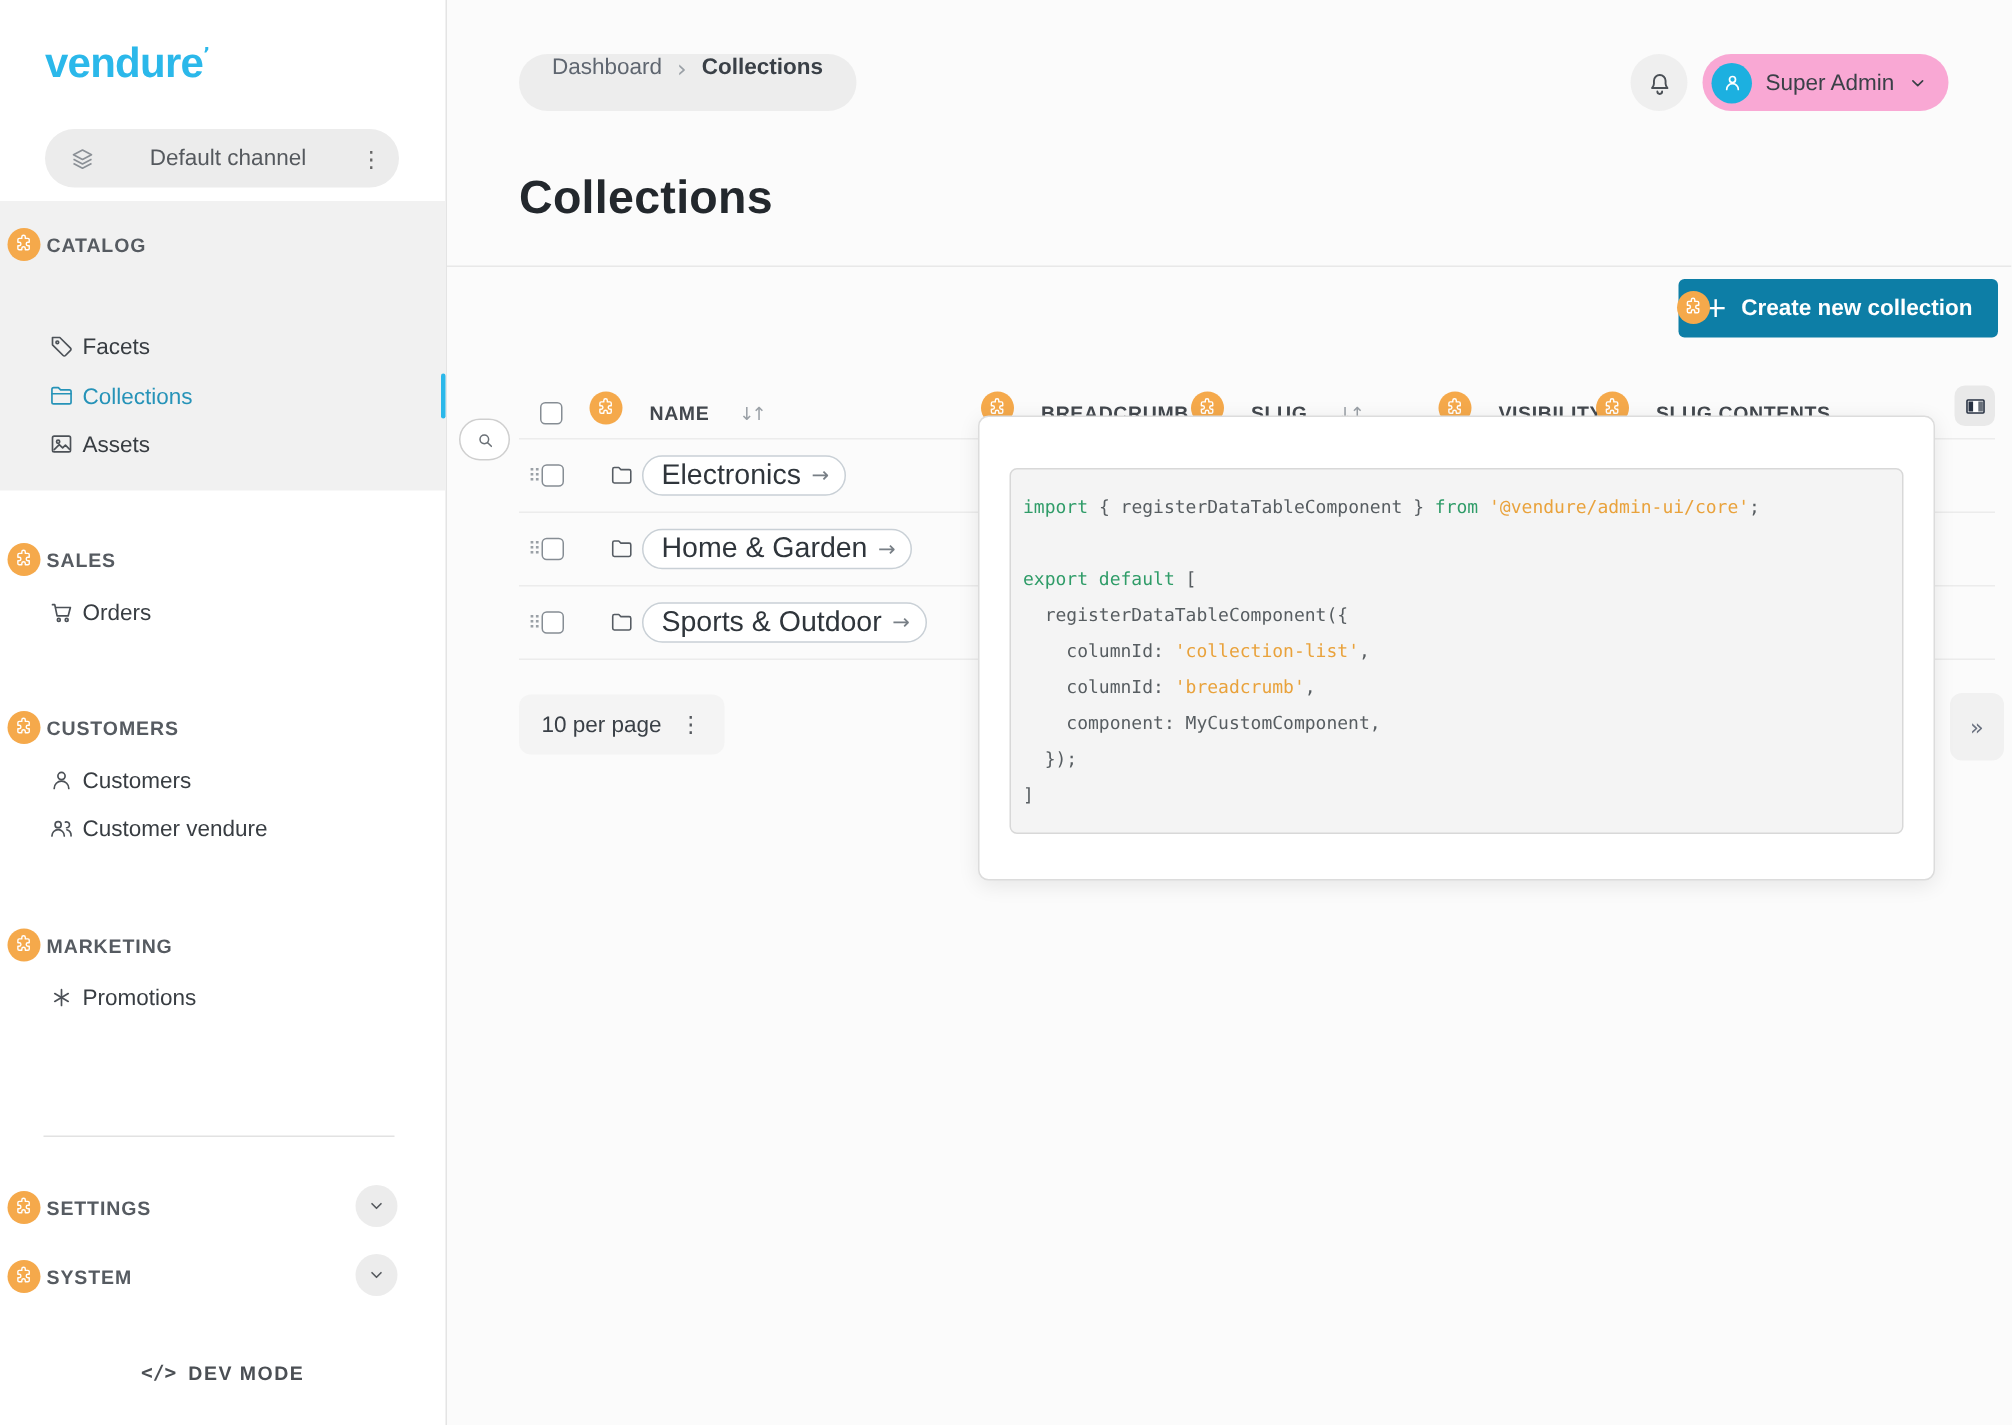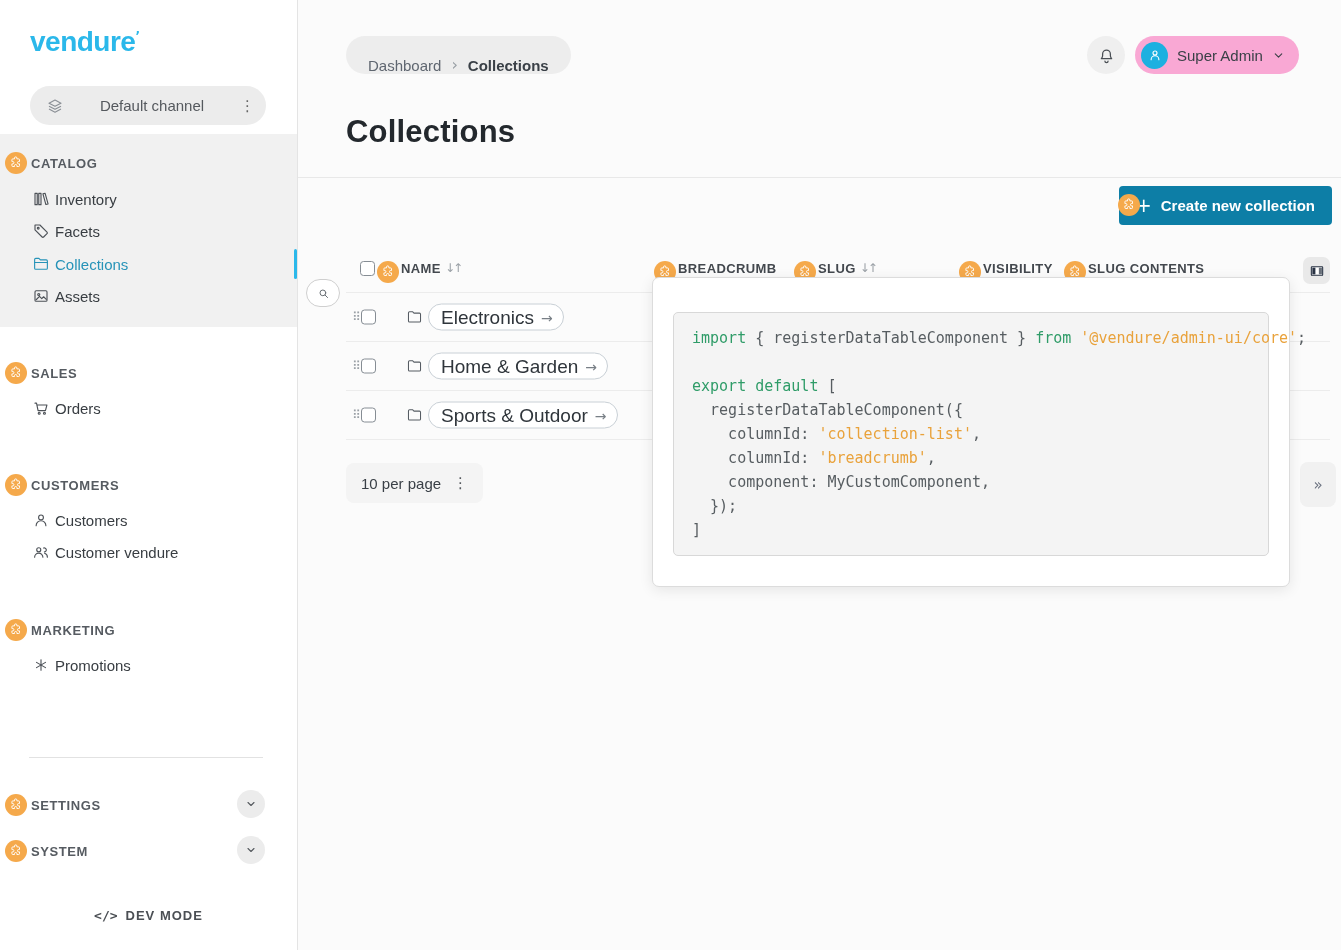--- a/index.html
+++ b/index.html
@@ -34,21 +34,21 @@
   .collapse-btn { position:absolute; left:237px; width:28px; height:28px; border-radius:50%; background:#ececec; display:flex; align-items:center; justify-content:center; cursor:pointer; }
   .collapse-btn svg { width:12px; height:12px; stroke:#55595e; stroke-width:2.2; fill:none; stroke-linecap:round; stroke-linejoin:round; }
 
   .dev-mode { position:absolute; left:0; top:908px; width:100%; display:flex; align-items:center; justify-content:center; gap:8px; color:#4b4f54; cursor:pointer; }
   .dev-icon { font-family:"DejaVu Sans Mono", monospace; font-size:13px; font-weight:700; }
   .dev-label { font-size:13px; font-weight:700; letter-spacing:1px; }
 
   
   .main { position:relative; flex:1; height:950px; background:#fbfbfb; }
 
-  .breadcrumb { position:absolute; left:48px; top:36px; height:38px; background:#ededed; border-radius:19px; display:flex; align-items:flex-end; padding:0 22px; gap:10px; }
+  .breadcrumb { position:absolute; left:48px; top:36px; height:38px; background:#ededed; border-radius:19px; display:flex; align-items:flex-start; padding:0 22px; gap:10px; }
   .bc-link { font-size:15px; color:#5f6670; cursor:pointer; }
   .bc-sep { font-size:16px; color:#9aa0a6; }
   .bc-current { font-size:15px; font-weight:700; color:#3a4047; }
 
   .bell-btn { position:absolute; left:789px; top:36px; width:38px; height:38px; border-radius:50%; background:#efefef; display:flex; align-items:center; justify-content:center; cursor:pointer; }
   .bell-btn svg { width:19px; height:19px; stroke:#4a4f55; fill:none; stroke-width:1.6; stroke-linejoin:round; stroke-linecap:round; }
   .user-pill { position:absolute; left:837px; top:36px; height:38px; background:#f9a8d4; border-radius:19px; display:flex; align-items:center; padding:0 14px 0 6px; gap:9px; cursor:pointer; }
   .avatar { width:27px; height:27px; border-radius:50%; background:#1cb0e0; display:flex; align-items:center; justify-content:center; }
   .avatar svg { width:16px; height:16px; stroke:#fff; fill:none; stroke-width:1.7; stroke-linecap:round; }
   .user-name { font-size:15px; color:#3a4047; }
@@ -57,21 +57,21 @@
   .page-title { position:absolute; left:48px; top:114px; font-size:31px; font-weight:700; color:#23282d; letter-spacing:0.2px; }
   .main-divider { position:absolute; left:0; right:0; top:177px; height:1px; background:#e8e8e8; }
 
   .create-btn { position:absolute; right:9px; top:186px; height:39px; background:#0d7ea6; border:none; border-radius:4px; color:#fff; font-size:15px; font-weight:700; font-family:"Liberation Sans", sans-serif; display:flex; align-items:center; gap:9px; padding:0 17px; cursor:pointer; }
   .create-plus { font-size:19px; font-weight:400; line-height:1; }
   .create-badge { position:absolute; left:820px; top:194px; z-index:3; }
 
   
   .table { position:absolute; left:48px; right:11px; top:253px; }
   .thead { position:relative; height:40px; border-bottom:1px solid #ececec; }
-  .hgroup { position:absolute; top:8px; display:flex; align-items:flex-start; gap:2px; }
+  .hgroup { position:absolute; top:8px; display:flex; align-items:flex-end; gap:18px; }
   .hlabel { font-size:13px; font-weight:700; color:#43484e; letter-spacing:0.4px; }
   .sort { font-size:12px; color:#9aa0a6; letter-spacing:-2px; margin-left:2px; }
   .cb { width:15px; height:15px; border:1.5px solid #868d94; border-radius:3.5px; background:#fff; display:inline-block; cursor:pointer; }
   .cols-btn { position:absolute; right:0; top:4px; width:27px; height:27px; border-radius:7px; background:#e9e9e9; display:flex; align-items:center; justify-content:center; cursor:pointer; }
 
   .trow { position:relative; height:49px; border-bottom:1px solid #ececec; }
   .trow .drag { position:absolute; left:6px; top:50%; transform:translateY(-50%); font-size:12px; color:#9aa0a6; cursor:grab; }
   .trow .cb { position:absolute; left:15px; top:50%; transform:translateY(-50%); }
   .row-folder { position:absolute; left:60px; top:50%; transform:translateY(-50%); width:17px; height:17px; stroke:#565c63; fill:none; stroke-width:1.5; stroke-linejoin:round; }
   .chip { position:absolute; left:82px; top:50%; transform:translateY(-50%); display:inline-flex; align-items:center; height:27px; border:1px solid #c9d0d6; border-radius:14px; padding:0 10px 0 12px; gap:7px; background:#fff; cursor:pointer; }
@@ -81,21 +81,21 @@
   .search-pill { position:absolute; left:-40px; top:26px; width:34px; height:28px; border:1px solid #cfcfcf; border-radius:14px; background:#fff; display:flex; align-items:center; justify-content:center; cursor:pointer; z-index:1; }
   .search-pill svg { width:15px; height:15px; stroke:#6a7076; fill:none; stroke-width:1.6; stroke-linecap:round; }
 
   .perpage-btn { position:absolute; left:48px; top:463px; height:40px; background:#f4f4f4; border-radius:8px; display:flex; align-items:center; gap:12px; padding:0 15px; cursor:pointer; }
   .perpage-label { font-size:15px; color:#3a4047; }
   .perpage-kebab { font-size:15px; color:#55595e; }
   .next-btn { position:absolute; left:1002px; top:462px; width:36px; height:45px; background:#f1f1f1; border-radius:8px; display:flex; align-items:center; justify-content:center; font-size:15px; color:#6b7280; cursor:pointer; }
 
   
   .popover { position:absolute; left:354px; top:277px; width:638px; background:#fff; border:1px solid #dcdcdc; border-radius:7px; box-shadow:0 3px 14px rgba(0,0,0,0.09); padding:34px 20px 30px; z-index:5; }
-  .code-block { background:#f4f4f4; border:1px solid #d8d8d8; border-radius:5px; padding:13px 18px; font-family:"DejaVu Sans Mono", monospace; font-size:15px; line-height:24px; color:#575d61; }
+  .code-block { background:#f4f4f4; border:1px solid #d8d8d8; border-radius:5px; padding:13px 8px; font-family:"DejaVu Sans Mono", monospace; font-size:12px; line-height:24px; color:#575d61; }
   .code-line { white-space:pre; }
   .tok-k { color:#2f9c68; }
   .tok-s { color:#e9a23b; }
   .tok-p { color:#575d61; }
 
   .badge svg { width:14px; height:14px; stroke:#fff; fill:none; stroke-width:1.6; stroke-linejoin:round; }
 </style>
 </head>
 <body>
 
@@ -117,28 +117,20 @@
   <div class="catalog-panel"></div>
   <div class="active-bar"></div>
 
   <div class="sec-header" style="top:151px; width:100%;">
     <span class="badge">
         <svg viewBox="0 0 24 24">
           <path d="M9.5 3.5a2 2 0 0 1 4 0V5h3a1.5 1.5 0 0 1 1.5 1.5v3h-1.5a2 2 0 0 0 0 4H18v3a1.5 1.5 0 0 1-1.5 1.5h-3v-1.5a2 2 0 0 0-4 0V18h-3A1.5 1.5 0 0 1 5 16.5v-3h1.5a2 2 0 0 0 0-4H5v-3A1.5 1.5 0 0 1 6.5 5h3z"></path>
         </svg>
       </span>
     <span class="sec-label">CATALOG</span>
-  </div>
-  <div class="nav-item" style="top:187px; width:100%;">
-    <svg viewBox="0 0 24 24">
-        <path d="M4 4.5h3v15H4z"></path>
-        <path d="M9 4.5h3v15H9z"></path>
-        <path d="M14.6 5.2l2.9-.8 3.9 14.2-2.9.8z"></path>
-      </svg>
-    <span class="nav-label">Inventory</span>
   </div>
   <div class="nav-item" style="top:219px; width:100%;">
     <svg viewBox="0 0 24 24">
         <path d="M4 4h6.5L20 13.5a1.4 1.4 0 0 1 0 2L15.5 20a1.4 1.4 0 0 1-2 0L4 10.5z"></path>
         <circle cx="8.3" cy="8.3" r="1.2"></circle>
       </svg>
     <span class="nav-label">Facets</span>
   </div>
   <div class="nav-item active" style="top:252px; width:100%;">
     <svg viewBox="0 0 24 24">

